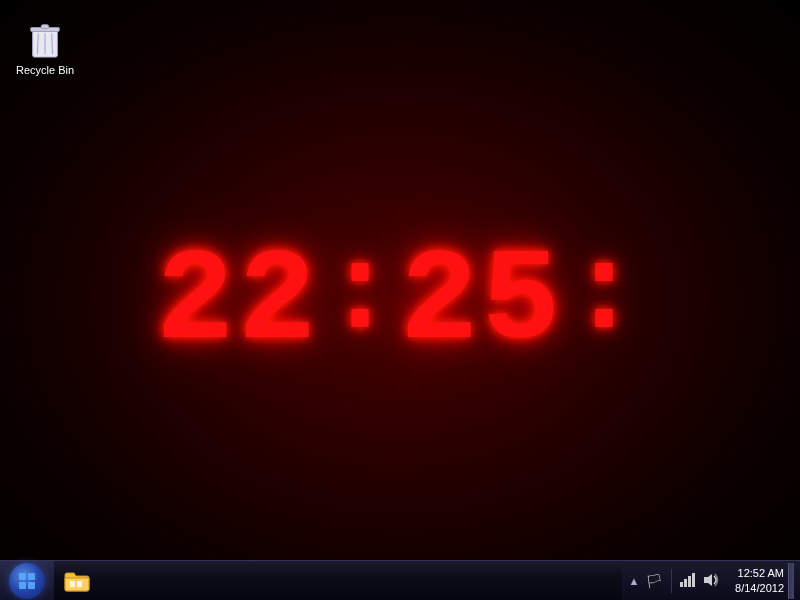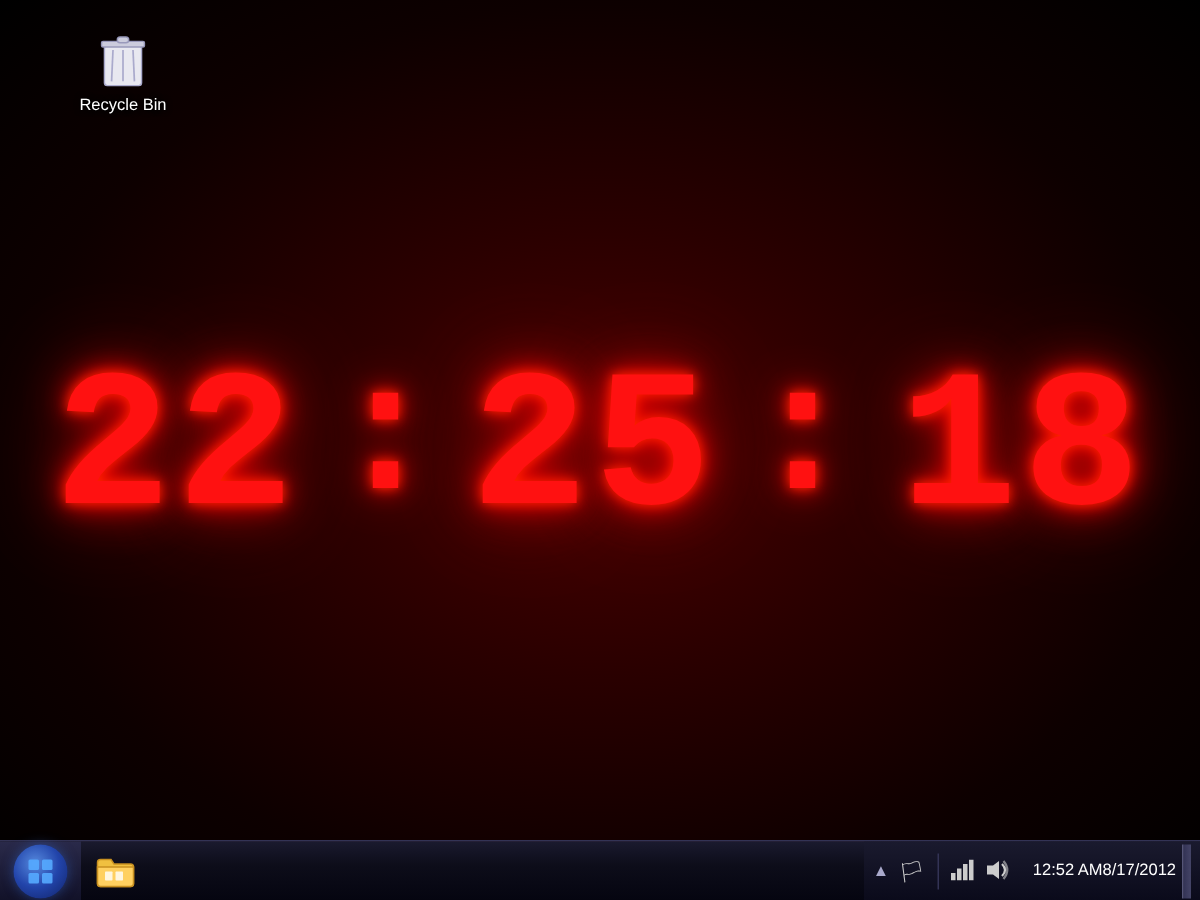--- a/index.html
+++ b/index.html
@@ -58,21 +58,21 @@
     }
 
     
     #clock-display {
       position: absolute;
       top: 50%;
       left: 50%;
       transform: translate(-50%, -48%);
       display: flex;
       align-items: center;
-      gap: 17px;
+      gap: 0;
     }
 
     
     .clock-segment {
       display: inline-block;
       font-size: 130px;
       line-height: 1;
       color: #ff1111;
       text-shadow:
         0 0 8px #ff2200,
@@ -180,20 +180,21 @@
 
     .tray-icon {
       color: #cccccc;
       font-size: 13px;
       cursor: pointer;
       padding: 2px;
     }
 
     .clock-tray {
       display: flex;
+      flex-direction: column;
       align-items: flex-end;
       justify-content: center;
       color: white;
       font-size: 11px;
       line-height: 1.4;
       margin-left: 6px;
       cursor: pointer;
     }
 
     .show-desktop-btn {
@@ -219,21 +220,21 @@
       height: 24px;
       background: #333355;
       margin: 0 3px;
     }
   </style>
 </head>
 <body>
 
 <div id="desktop">
 
-  <div class="desktop-icon" style="top: 15px; left: 9px; margin-left: 37px;">
+  <div class="desktop-icon" style="top: 15px; left: 9px;">
     <div class="icon-img">
       <svg class="recycle-bin-svg" viewBox="0 0 36 42" xmlns="http://www.w3.org/2000/svg">
 
         <rect x="5" y="12" width="26" height="28" rx="2" fill="#e8e8f0" stroke="#aaaacc" stroke-width="1"></rect>
 
         <line x1="11" y1="15" x2="10" y2="37" stroke="#aaaacc" stroke-width="1.2"></line>
         <line x1="18" y1="15" x2="18" y2="37" stroke="#aaaacc" stroke-width="1.2"></line>
         <line x1="25" y1="15" x2="26" y2="37" stroke="#aaaacc" stroke-width="1.2"></line>
 
         <rect x="3" y="9" width="30" height="4" rx="1" fill="#ccccdd" stroke="#9999bb" stroke-width="1"></rect>
@@ -243,21 +244,20 @@
     </div>
     <span class="icon-label">Recycle Bin</span>
   </div>
 
 
   <div id="clock-display">
     <span class="clock-segment">22</span>
     <span class="clock-colon">:</span>
     <span class="clock-segment">25</span>
     <span class="clock-colon">:</span>
-    <span class="clock-segment" style="margin-left:8px;">18</span>
   </div>
 
   <div id="taskbar">
 
     <div id="start-button">
       <div class="start-orb">
         <svg viewBox="0 0 20 20" fill="none" xmlns="http://www.w3.org/2000/svg">
 
           <rect x="2" y="2" width="7" height="7" rx="1" fill="#55aaff" opacity="0.9"></rect>
           <rect x="11" y="2" width="7" height="7" rx="1" fill="#55aaff" opacity="0.9"></rect>
@@ -304,20 +304,20 @@
           <svg width="16" height="14" viewBox="0 0 16 14">
             <polygon points="1,4 5,4 9,1 9,13 5,10 1,10" fill="#cccccc"></polygon>
             <path d="M11,3 Q15,7 11,11" stroke="#cccccc" stroke-width="1.5" fill="none"></path>
             <path d="M12,1 Q17,7 12,13" stroke="#cccccc" stroke-width="1.5" fill="none" opacity="0.6"></path>
           </svg>
         </span>
       </div>
 
       <div class="clock-tray">
         <span>12:52 AM</span>
-        <span>8/17/2012</span>
+        <span>8/14/2012</span>
       </div>
 
       <div class="show-desktop-btn"></div>
     </div>
 
   </div>
 </div>
 
 </body></html>

